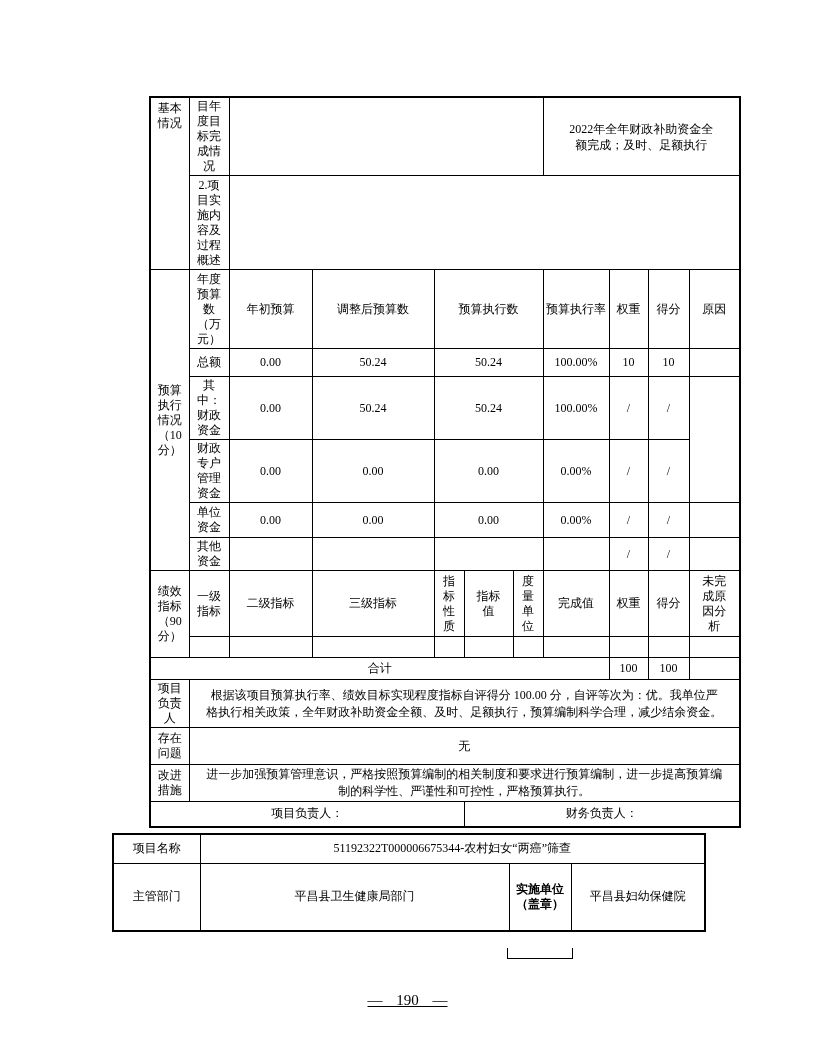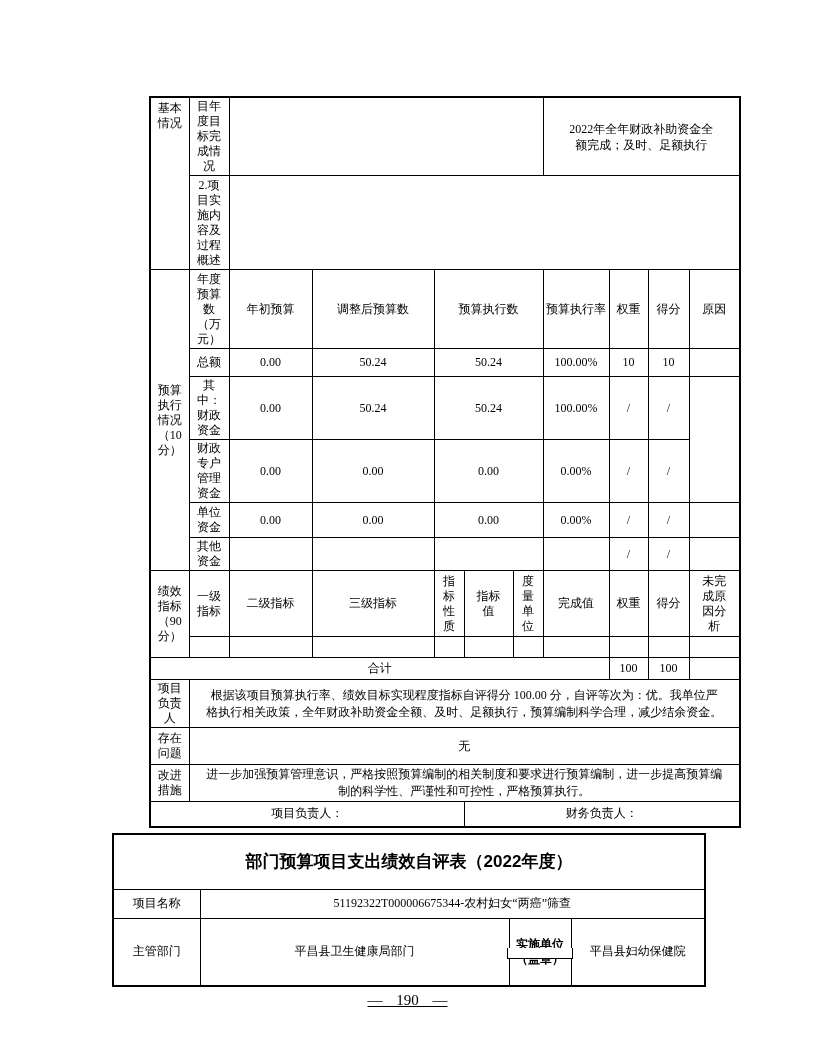--- a/index.html
+++ b/index.html
@@ -193,23 +193,20 @@
 
 <div id="t2wrap">
   <table id="t2">
     <colgroup>
       <col style="width:87px">
         <col style="width:309px">
         <col style="width:62px">
         <col style="width:134px">
     </colgroup>
     <tbody>
-        <tr style="height:55px">
-      <td colspan="4" class="t2title">部门预算项目支出绩效自评表（2022年度）</td>
-    </tr>
     <tr style="height:29px">
       <td>项目名称</td>
       <td colspan="3">51192322T000006675344-农村妇女“两癌”筛查</td>
     </tr>
     <tr style="height:33px">
       <td>主管部门</td>
       <td>平昌县卫生健康局部门</td>
       <td class="seal">实施单位（盖章）</td>
       <td>平昌县妇幼保健院</td>
     </tr>

